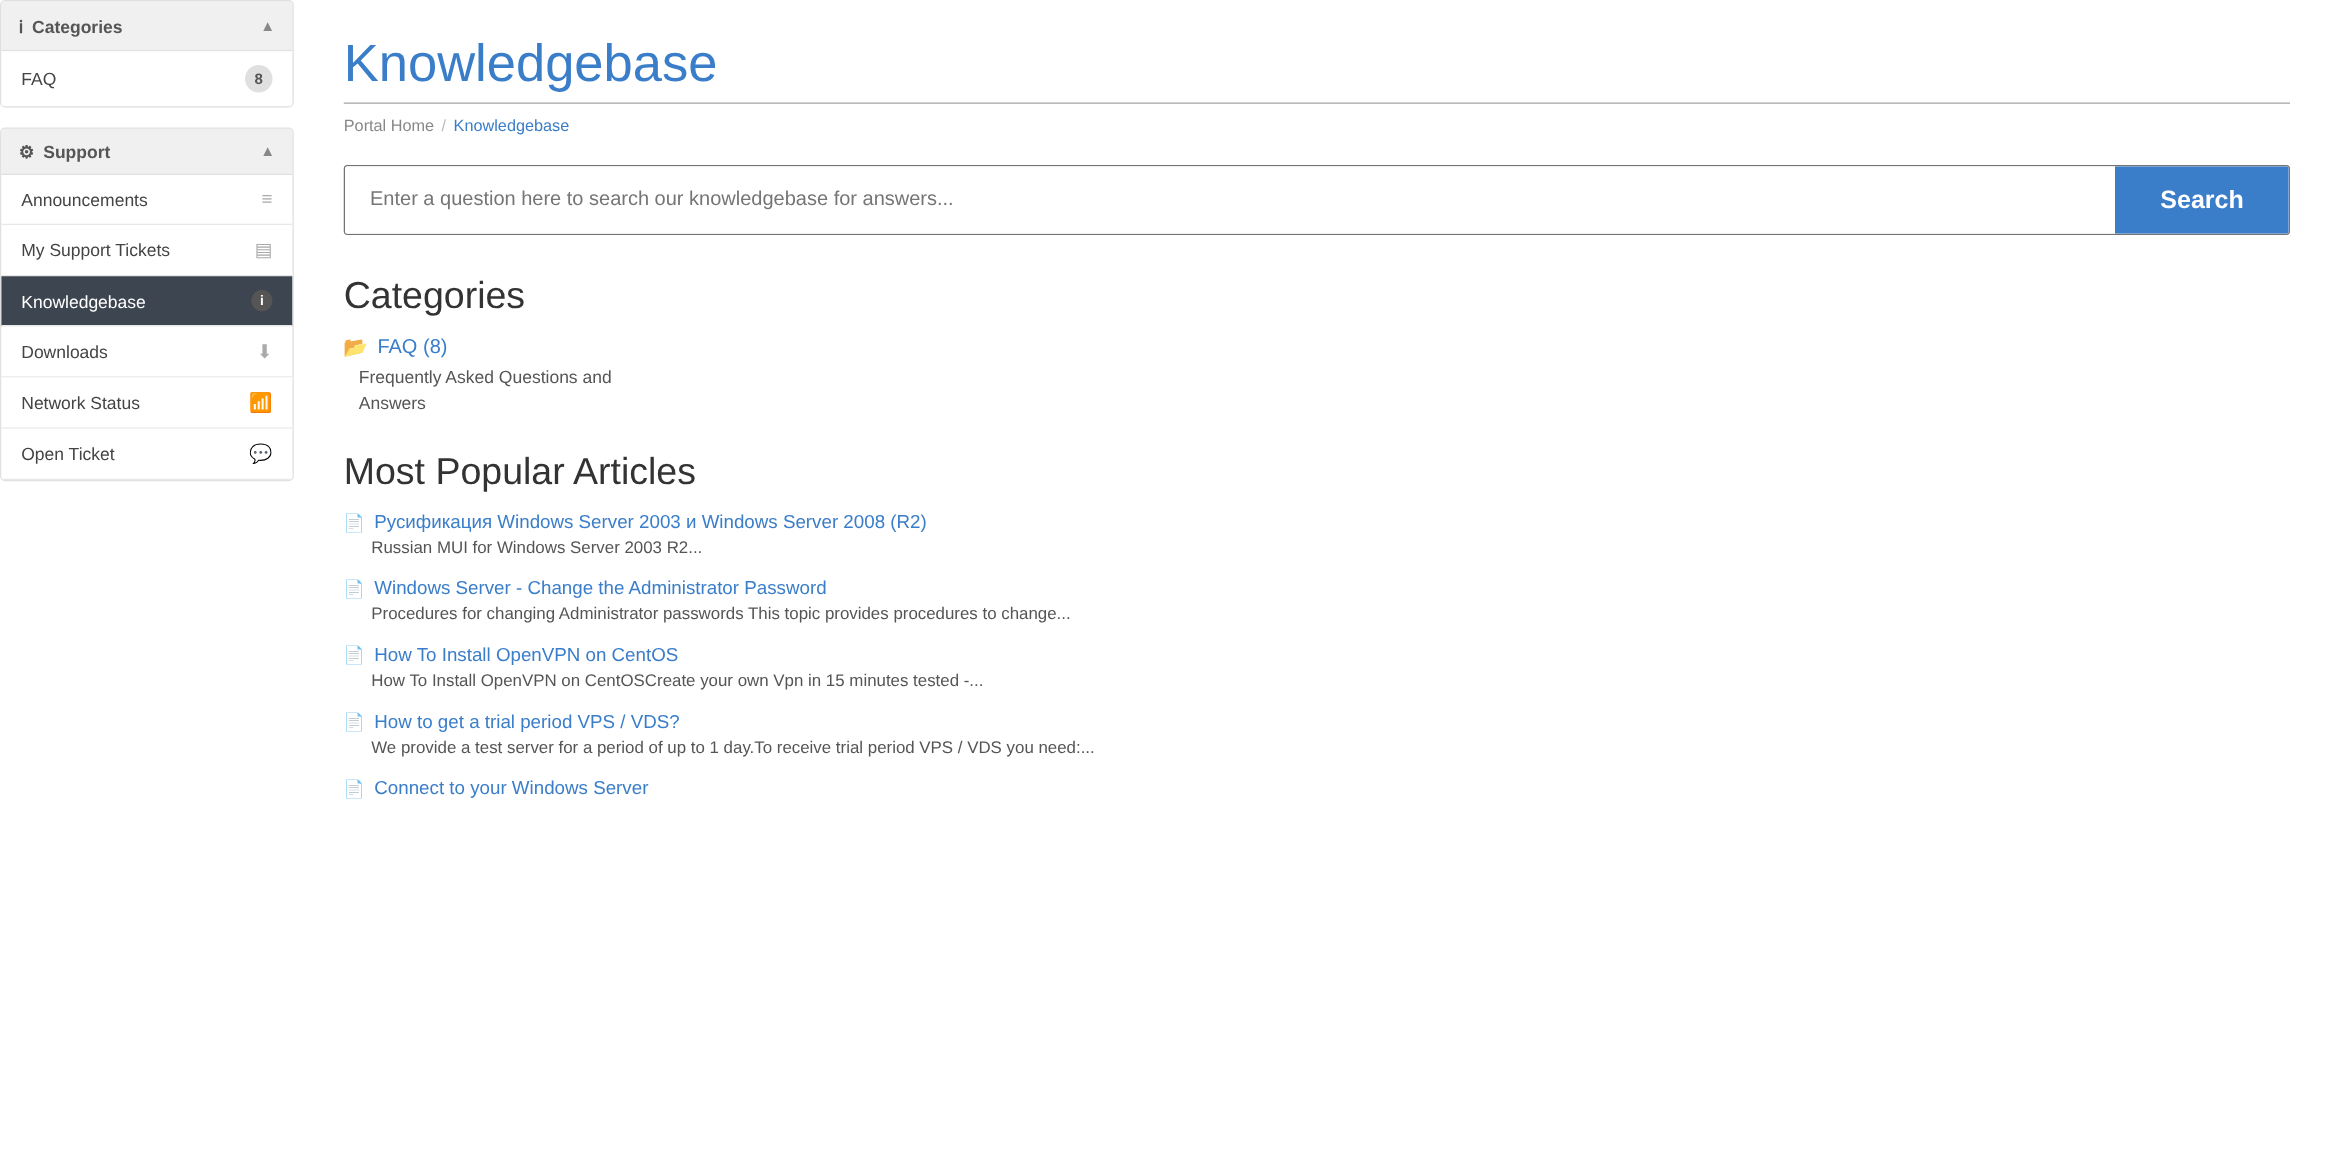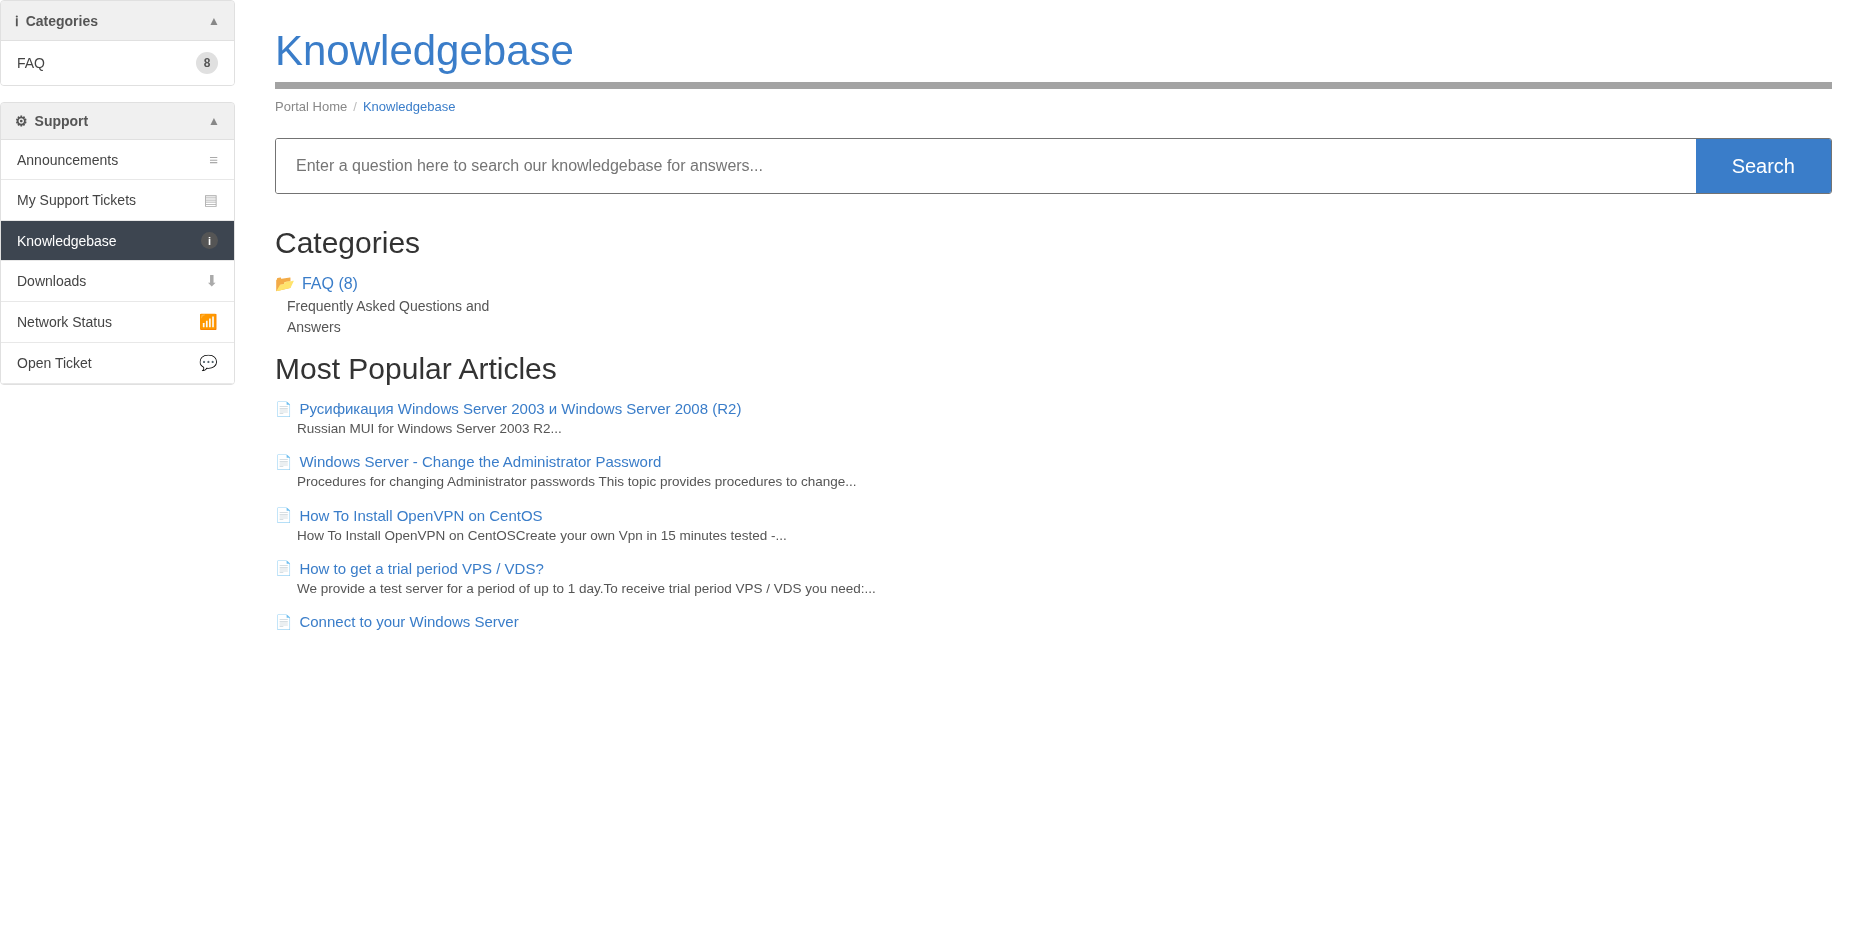--- a/index.html
+++ b/index.html
@@ -109,21 +109,21 @@
 
     .page-title {
       font-size: 42px;
       font-weight: 300;
       color: #3a7dc9;
       margin-bottom: 8px;
       line-height: 1.1;
     }
 
     .breadcrumb-bar {
-      border-top: 7px solid #a3a3a3;
+      border-top: 1px solid #a3a3a3;
       padding-top: 10px;
       margin-bottom: 24px;
       font-size: 13px;
       color: #888;
       display: flex;
       align-items: center;
       gap: 6px;
     }
 
     .breadcrumb-link {
@@ -158,21 +158,21 @@
       outline: none;
       background: #fff;
     }
 
     .search-button {
       background: #3a7dc9;
       color: #fff;
       border: none;
       padding: 0 36px;
       font-size: 20px;
-      font-weight: 400;
+      font-weight: 700;
       cursor: pointer;
       white-space: nowrap;
     }
 
     
     .section-title {
       font-size: 30px;
       font-weight: 300;
       color: #333;
       margin-bottom: 14px;
@@ -194,21 +194,21 @@
 
     .category-desc {
       font-size: 14px;
       color: #555;
       margin-left: 12px;
       line-height: 1.5;
     }
 
     
     .articles-section {
-      margin-top: 14px;
+      margin-top: 28px;
     }
 
     .article-item {
       margin-bottom: 14px;
     }
 
     .article-link {
       color: #3a7dc9;
       text-decoration: none;
       font-size: 15px;

